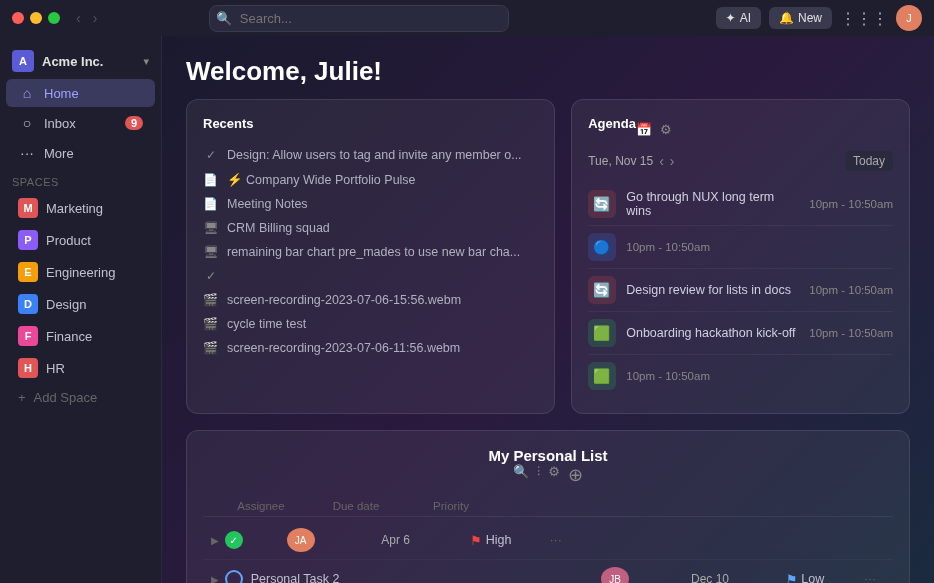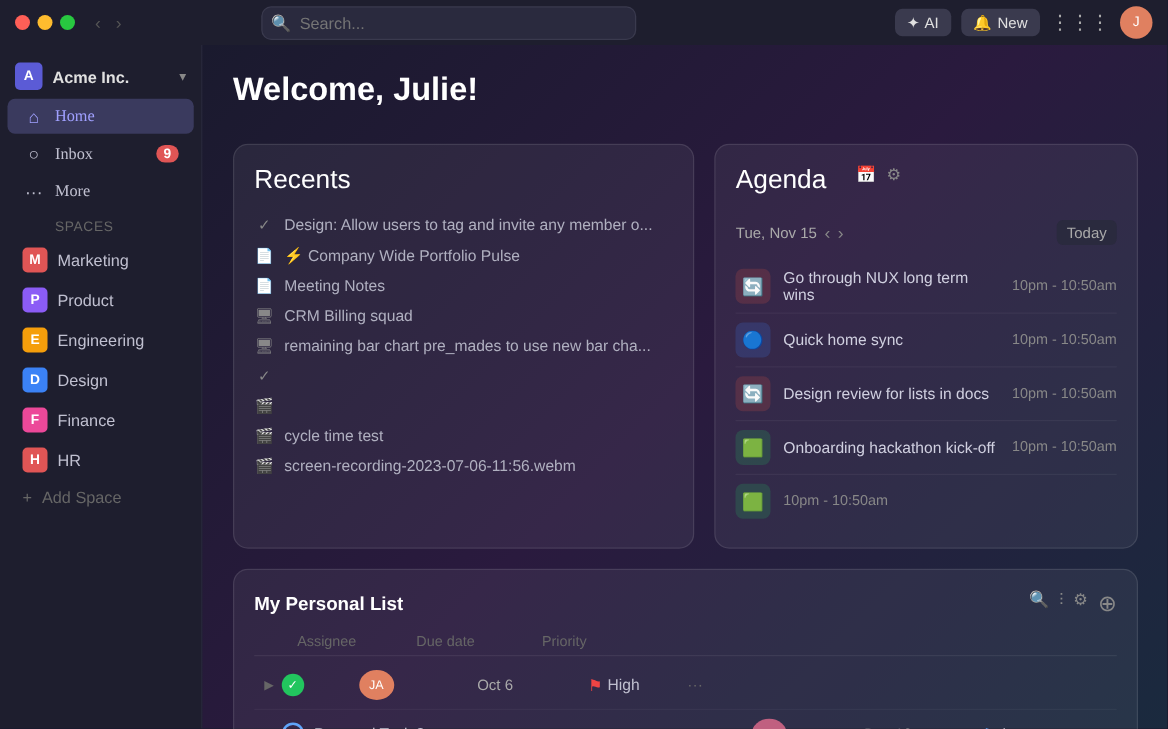--- a/index.html
+++ b/index.html
@@ -29,60 +29,60 @@
     
     .sidebar { width: 162px; background: #1e1e2e; flex-shrink: 0; display: flex; flex-direction: column; padding: 8px 0; overflow-y: auto; border-right: 1px solid #2a2a3e; }
     .workspace-header { display: flex; align-items: center; gap: 8px; padding: 6px 12px; cursor: pointer; }
     .workspace-icon { width: 22px; height: 22px; background: #5b5bd6; border-radius: 4px; display: flex; align-items: center; justify-content: center; font-size: 11px; color: white; font-weight: bold; }
     .workspace-name { font-size: 13px; color: #e0e0e0; font-weight: 600; flex: 1; }
     .workspace-chevron { color: #888; font-size: 11px; }
 
     .nav-item { display: flex; align-items: center; gap: 8px; padding: 6px 12px; cursor: pointer; border-radius: 6px; margin: 1px 6px; font-size: 13px; color: #c0c0d0; }
     .nav-item.active { background: #3a3a5e; color: #a0a0ff; }
     .nav-item-icon { width: 18px; text-align: center; font-size: 14px; }
-    .nav-item-label { flex: 1; font-family: Liberation Serif, serif; }
+    .nav-item-label { flex: 1; }
     .badge { background: #e05555; color: white; border-radius: 10px; padding: 1px 6px; font-size: 11px; font-weight: bold; }
 
-    .section-label { font-size: 11px; color: #666; padding: 8px 28px 4px; text-transform: uppercase; letter-spacing: 0.5px; margin-left: 16px; }
+    .section-label { font-size: 11px; color: #666; padding: 8px 12px 4px; text-transform: uppercase; letter-spacing: 0.5px; }
 
     .space-item { display: flex; align-items: center; gap: 8px; padding: 5px 12px; cursor: pointer; margin: 1px 6px; border-radius: 6px; font-size: 13px; color: #c0c0d0; }
     .space-dot { width: 20px; height: 20px; border-radius: 4px; display: flex; align-items: center; justify-content: center; font-size: 11px; color: white; font-weight: bold; flex-shrink: 0; }
 
     .add-space { display: flex; align-items: center; gap: 8px; padding: 5px 12px; cursor: pointer; margin: 1px 6px; border-radius: 6px; font-size: 13px; color: #666; }
 
     
     .content { flex: 1; background: linear-gradient(135deg, #1a1a2e 0%, #2a1a3e 50%, #1a2a3e 100%); padding: 20px 24px; overflow-y: auto; }
-    .welcome-title { font-size: 26px; font-weight: 700; color: #ffffff; margin-bottom: 28px; }
+    .welcome-title { font-size: 26px; font-weight: 700; color: #ffffff; margin-bottom: 12px; }
 
     .cards-row { display: flex; gap: 16px; margin-bottom: 16px; }
 
     
     .recents-card { flex: 1.1; background: rgba(255,255,255,0.06); border: 1px solid rgba(255,255,255,0.1); border-radius: 12px; padding: 16px; }
-    .card-title { font-size: 21px; font-weight: 400; color: #ffffff; margin-bottom: 12px; }
+    .card-title { font-size: 13px; font-weight: 700; color: #ffffff; margin-bottom: 12px; }
     .recent-item { display: flex; align-items: center; gap: 8px; padding: 5px 0; font-size: 12.5px; color: #b0b0c0; cursor: pointer; }
     .recent-icon { width: 16px; text-align: center; font-size: 12px; color: #888; flex-shrink: 0; }
 
     
     .agenda-card { flex: 1; background: rgba(255,255,255,0.06); border: 1px solid rgba(255,255,255,0.1); border-radius: 12px; padding: 16px; }
-    .agenda-header { display: flex; margin-bottom: 8px; gap: 24px; }
+    .agenda-header { display: flex; align-items: center; margin-bottom: 8px; }
     .agenda-icons { display: flex; gap: 8px; }
     .agenda-icon-btn { color: #888; font-size: 13px; cursor: pointer; }
     .agenda-date-row { display: flex; align-items: center; gap: 6px; margin-bottom: 12px; }
     .agenda-date { font-size: 12px; color: #aaa; }
     .agenda-nav { color: #888; cursor: pointer; font-size: 14px; }
     .today-btn { margin-left: auto; font-size: 12px; color: #aaa; cursor: pointer; background: #2a2a3e; border: none; border-radius: 5px; padding: 3px 8px; }
     .agenda-item { display: flex; align-items: center; gap: 10px; padding: 7px 0; border-bottom: 1px solid rgba(255,255,255,0.05); }
     .agenda-item:last-child { border-bottom: none; }
     .agenda-item-color { width: 28px; height: 28px; border-radius: 6px; display: flex; align-items: center; justify-content: center; font-size: 14px; flex-shrink: 0; }
     .agenda-item-name { flex: 1; font-size: 12.5px; color: #d0d0e0; }
     .agenda-time { font-size: 11.5px; color: #888; white-space: nowrap; text-align: right; }
 
     
     .personal-list-card { background: rgba(255,255,255,0.06); border: 1px solid rgba(255,255,255,0.1); border-radius: 12px; padding: 16px; }
-    .list-header { display: flex; align-items: center; margin-bottom: 10px; }
+    .list-header { display: flex; align-items: center; margin-bottom: 10px; flex-direction: column; }
     .list-title { font-size: 15px; font-weight: 600; color: #ffffff; flex: 1; }
     .list-actions { display: flex; gap: 8px; }
     .list-action-btn { color: #888; font-size: 13px; cursor: pointer; }
     .list-plus { color: #888; font-size: 18px; cursor: pointer; }
     .table-header { display: flex; padding: 4px 8px; font-size: 11.5px; color: #666; border-bottom: 1px solid rgba(255,255,255,0.07); margin-bottom: 4px; }
     .col-name { flex: 1; }
     .col-assignee { width: 100px; text-align: center; }
     .col-duedate { width: 90px; text-align: center; }
     .col-priority { width: 100px; text-align: center; }
     .col-more { width: 30px; }
@@ -212,20 +212,21 @@
         </div>
         <div class="recent-item">
           <span class="recent-icon">🖥</span>
           <span>remaining bar chart pre_mades to use new bar cha...</span>
         </div>
         <div class="recent-item">
           <span class="recent-icon">✓</span>
         </div>
         <div class="recent-item">
           <span class="recent-icon">🎬</span>
+          <span>screen-recording-2023-07-06-15:56.webm</span>
         </div>
         <div class="recent-item">
           <span class="recent-icon">🎬</span>
           <span>cycle time test</span>
         </div>
         <div class="recent-item">
           <span class="recent-icon">🎬</span>
           <span>screen-recording-2023-07-06-11:56.webm</span>
         </div>
       </div>
@@ -249,21 +250,20 @@
           <div class="agenda-item-color" style="background:#e0554430">
             <span style="font-size:14px">🔄</span>
           </div>
           <span class="agenda-item-name">Go through NUX long term wins</span>
           <span class="agenda-time">10pm - 10:50am</span>
         </div>
         <div class="agenda-item">
           <div class="agenda-item-color" style="background:#3b82f630">
             <span style="font-size:14px">🔵</span>
           </div>
-          <span class="agenda-item-name">Quick home sync</span>
           <span class="agenda-time">10pm - 10:50am</span>
         </div>
         <div class="agenda-item">
           <div class="agenda-item-color" style="background:#e0554430">
             <span style="font-size:14px">🔄</span>
           </div>
           <span class="agenda-item-name">Design review for lists in docs</span>
           <span class="agenda-time">10pm - 10:50am</span>
         </div>
         <div class="agenda-item">
@@ -298,21 +298,21 @@
         <span class="col-priority">Priority</span>
         <span class="col-more"></span>
       </div>
 
       <div class="task-row">
         <span class="task-expand">▶</span>
         <div class="task-status status-done">✓</div>
         <div class="col-assignee-cell">
           <div class="task-avatar" style="background:#e08060">JA</div>
         </div>
-        <div class="col-duedate-cell">Oct 6</div>
+        <div class="col-duedate-cell">Apr 6</div>
         <div class="col-priority-cell">
           <span class="priority-flag flag-high">⚑</span>
           <span>High</span>
         </div>
         <div class="col-more-cell">···</div>
       </div>
 
       <div class="task-row">
         <span class="task-expand">▶</span>
         <div class="task-status" style="border:2px solid #60a5fa;border-radius:50%;width:18px;height:18px;margin-right:8px;"></div>

